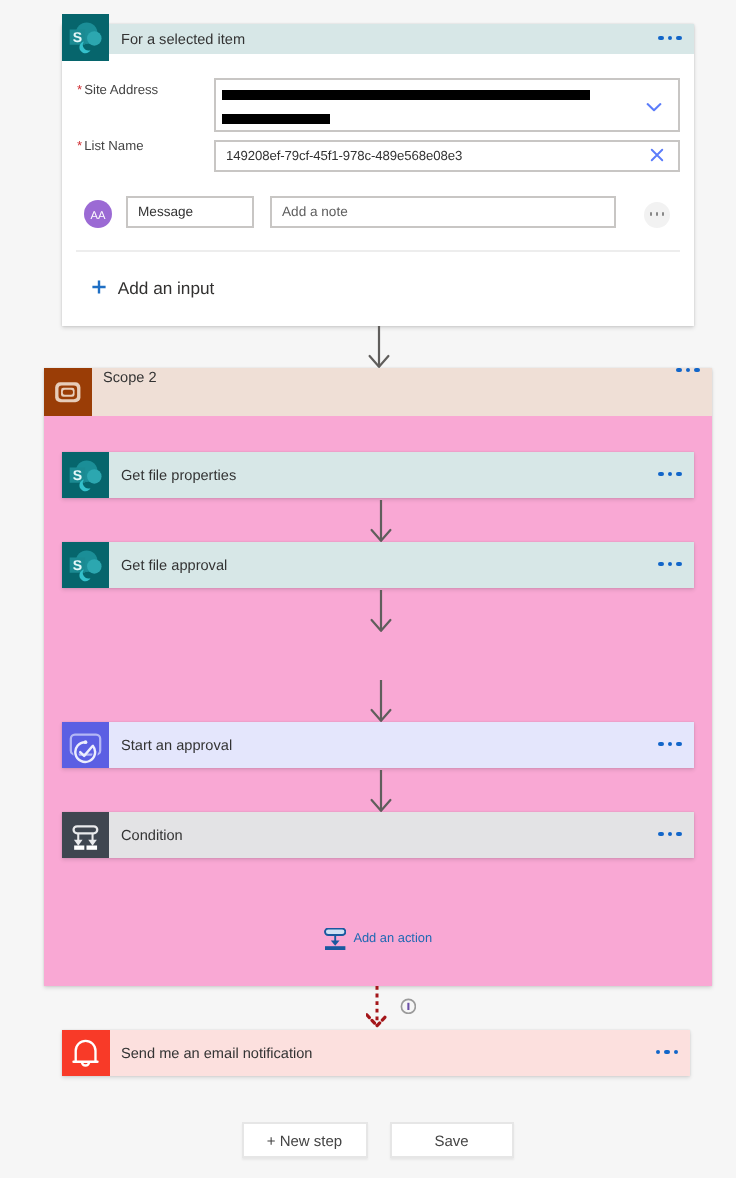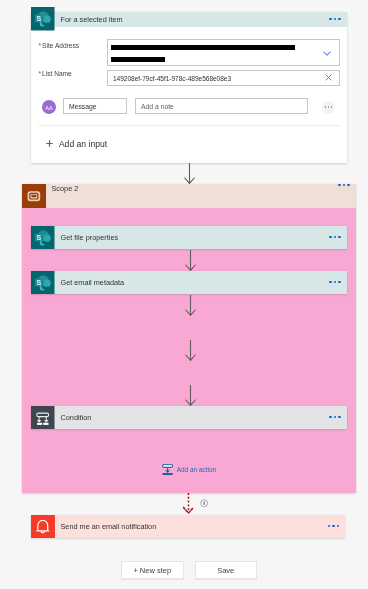--- a/index.html
+++ b/index.html
@@ -177,39 +177,57 @@
         <span class="ico">
           <svg viewBox="0 0 24 24" width="23.5" height="23.5">
           <rect width="24" height="24" fill="#06656C"></rect>
           <circle cx="12.6" cy="9.8" r="5.5" fill="#1B8E97"></circle>
           <circle cx="16.5" cy="12.5" r="3.7" fill="#2CA7B0"></circle>
           <rect x="3.9" y="7.9" width="7.9" height="7.8" fill="#1B8A92"></rect>
           <path d="M14.52 18.46 A3.0 3.0 0 1 1 11.23 14.08 A2.85 2.85 0 0 0 14.52 18.46 Z" fill="#34C0CB"></path>
           <text x="7.9" y="14.2" font-family="Liberation Sans, sans-serif" font-size="7.2" font-weight="bold" fill="#e5f8f9" text-anchor="middle">S</text>
         </svg>
         </span>
-        <span class="ttl">Get email metadata</span>
+        <span class="ttl">Get file approval</span>
         <span class="dots">
             <i></i>
             <i></i>
             <i></i>
           </span>
       </div>
 
       <svg class="abs arrow" style="left:162.5px;top:87px;height:21px" viewBox="0 0 11 21">
           <path d="M5.5 0 V20.4" stroke="#605e5c" stroke-width="1.1" fill="none"></path>
           <path d="M0.8 15 L5.5 20.4 L10.2 15" stroke="#605e5c" stroke-width="1.1" fill="none" stroke-linecap="round" stroke-linejoin="round"></path>
         </svg>
 
 
       <svg class="abs arrow" style="left:162.5px;top:132px;height:21px" viewBox="0 0 11 21">
           <path d="M5.5 0 V20.4" stroke="#605e5c" stroke-width="1.1" fill="none"></path>
           <path d="M0.8 15 L5.5 20.4 L10.2 15" stroke="#605e5c" stroke-width="1.1" fill="none" stroke-linecap="round" stroke-linejoin="round"></path>
         </svg>
 
+      <div class="acard" style="top:153px;background:#e4e6fc">
+        <span class="ico">
+          <svg viewBox="0 0 24 24" width="23.5" height="23.5">
+            <rect width="24" height="24" fill="#5b5fe3"></rect>
+            <rect x="4.5" y="6.4" width="15" height="10.2" rx="2.1" ry="2.1" fill="none" stroke="#b4b7f5" stroke-width="1.15"></rect>
+            <circle cx="12.0" cy="15.3" r="5.05" fill="none" stroke="#5b5fe3" stroke-width="2.6"></circle>
+            <path d="M11.9 10.3 A5.05 5.05 0 1 0 15.8 12.2" fill="none" stroke="#eceefd" stroke-width="1.25" stroke-linecap="round"></path>
+            <circle cx="12.0" cy="10.3" r="0.95" fill="#eceefd"></circle>
+            <path d="M9.3 15.4 L11.3 17.3 L15.4 12.5" fill="none" stroke="#eceefd" stroke-width="1.25" stroke-linecap="round" stroke-linejoin="round"></path>
+          </svg>
+        </span>
+        <span class="ttl">Start an approval</span>
+        <span class="dots">
+            <i></i>
+            <i></i>
+            <i></i>
+          </span>
+      </div>
 
       <svg class="abs arrow" style="left:162.5px;top:177px;height:21px" viewBox="0 0 11 21">
           <path d="M5.5 0 V20.4" stroke="#605e5c" stroke-width="1.1" fill="none"></path>
           <path d="M0.8 15 L5.5 20.4 L10.2 15" stroke="#605e5c" stroke-width="1.1" fill="none" stroke-linecap="round" stroke-linejoin="round"></path>
         </svg>
 
       <div class="acard" style="top:198px;background:#e3e3e5">
         <span class="ico">
           <svg viewBox="0 0 24 24" width="23.5" height="23.5">
             <rect width="24" height="24" fill="#3f4650"></rect>

